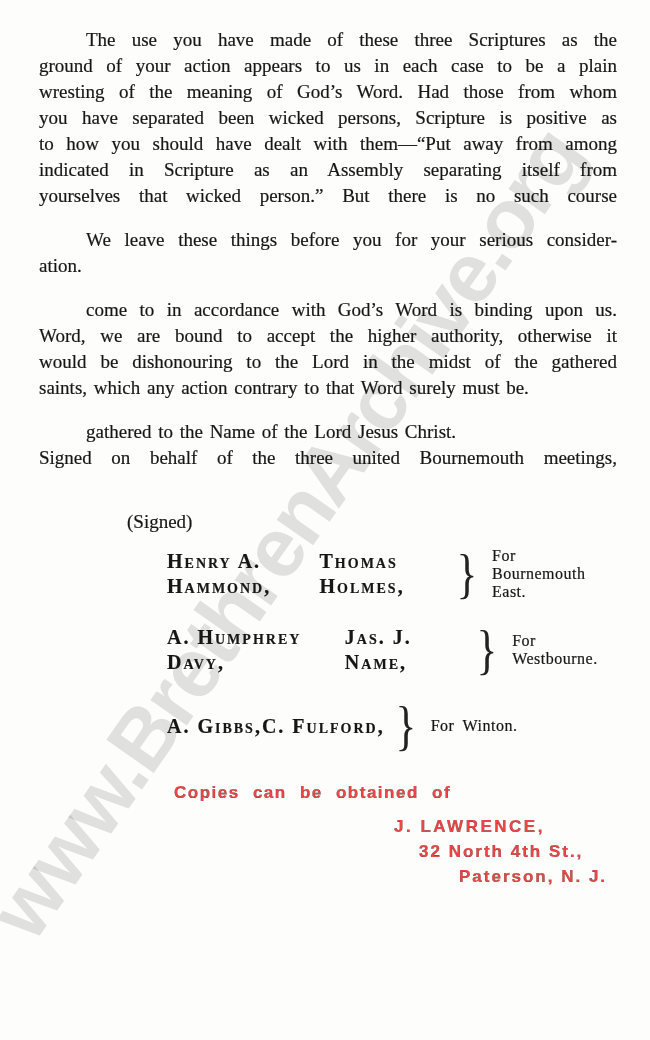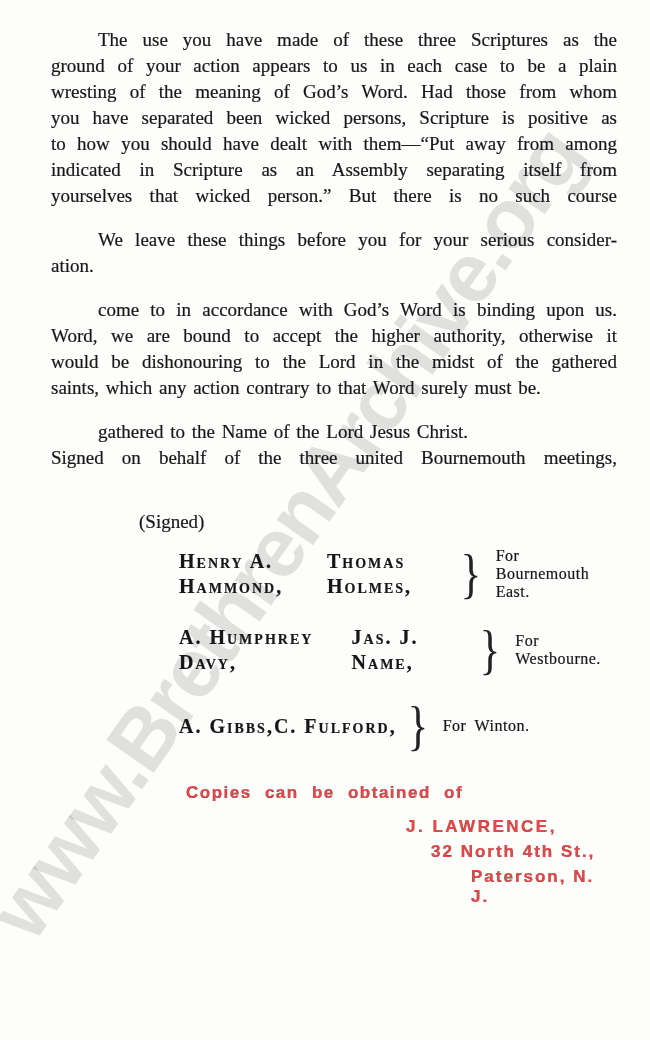--- a/index.html
+++ b/index.html
@@ -26,21 +26,21 @@
     font-size: 84px;
     letter-spacing: -3px;
     color: rgba(40, 40, 40, 0.135);
     white-space: nowrap;
     z-index: 0;
     user-select: none;
   }
   .content {
     position: relative;
     z-index: 1;
-    padding: 27px 33px 0 51px;
+    padding: 27px 33px 0 39px;
     -webkit-text-stroke: 0.2px #1b1b1b;
   }
   .para {
     font-size: 19px;
     line-height: 26px;
     margin: 0 0 18px 0;
   }
   .para .line {
     text-align: justify;
     text-align-last: justify;

